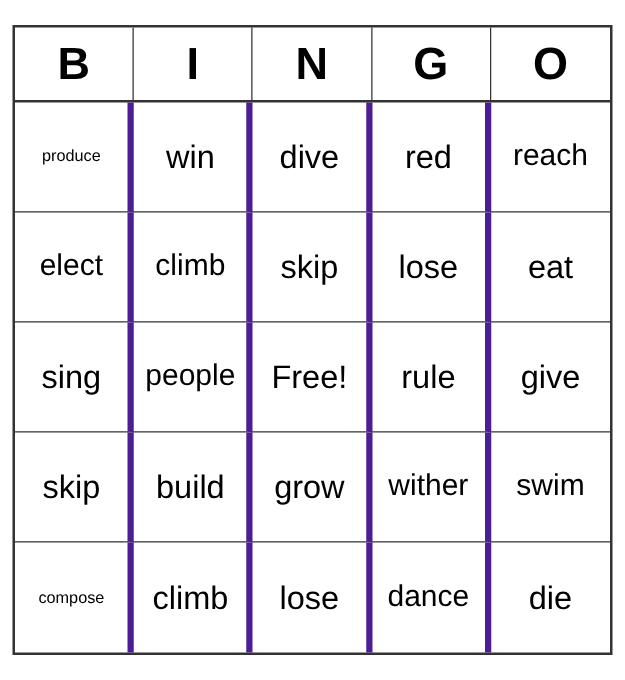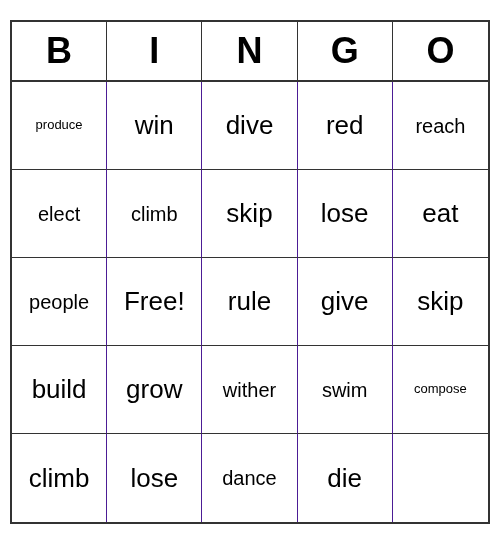--- a/index.html
+++ b/index.html
@@ -42,21 +42,21 @@
       border-right: none;
     }
 
     .bingo-grid {
       display: grid;
       grid-template-columns: repeat(5, 1fr);
       grid-template-rows: repeat(5, 1fr);
     }
 
     .bingo-cell {
-      border-right: 1px solid #4c1d95;
+      border-right: 5px solid #4c1d95;
       border-bottom: 1px solid #333;
       display: flex;
       align-items: center;
       justify-content: center;
       min-height: 88px;
       padding: 4px;
       text-align: center;
     }
 
     .bingo-cell:nth-child(5n) {
@@ -71,21 +71,21 @@
     .bingo-cell span {
       font-family: Arial, sans-serif;
       line-height: 1.1;
     }
 
     .cell-small span {
       font-size: 13px;
     }
 
     .cell-medium span {
-      font-size: 20px;
+      font-size: 24px;
     }
 
     .cell-large span {
       font-size: 26px;
     }
   </style>
 </head>
 <body>
 
 <div class="bingo-card">
@@ -120,20 +120,23 @@
       </div>
       <div class="bingo-cell cell-large">
         <span>skip</span>
       </div>
       <div class="bingo-cell cell-large">
         <span>lose</span>
       </div>
       <div class="bingo-cell cell-large">
         <span>eat</span>
       </div>
+      <div class="bingo-cell cell-large">
+        <span>sing</span>
+      </div>
       <div class="bingo-cell cell-medium">
         <span>people</span>
       </div>
       <div class="bingo-cell cell-large">
         <span>Free!</span>
       </div>
       <div class="bingo-cell cell-large">
         <span>rule</span>
       </div>
       <div class="bingo-cell cell-large">

